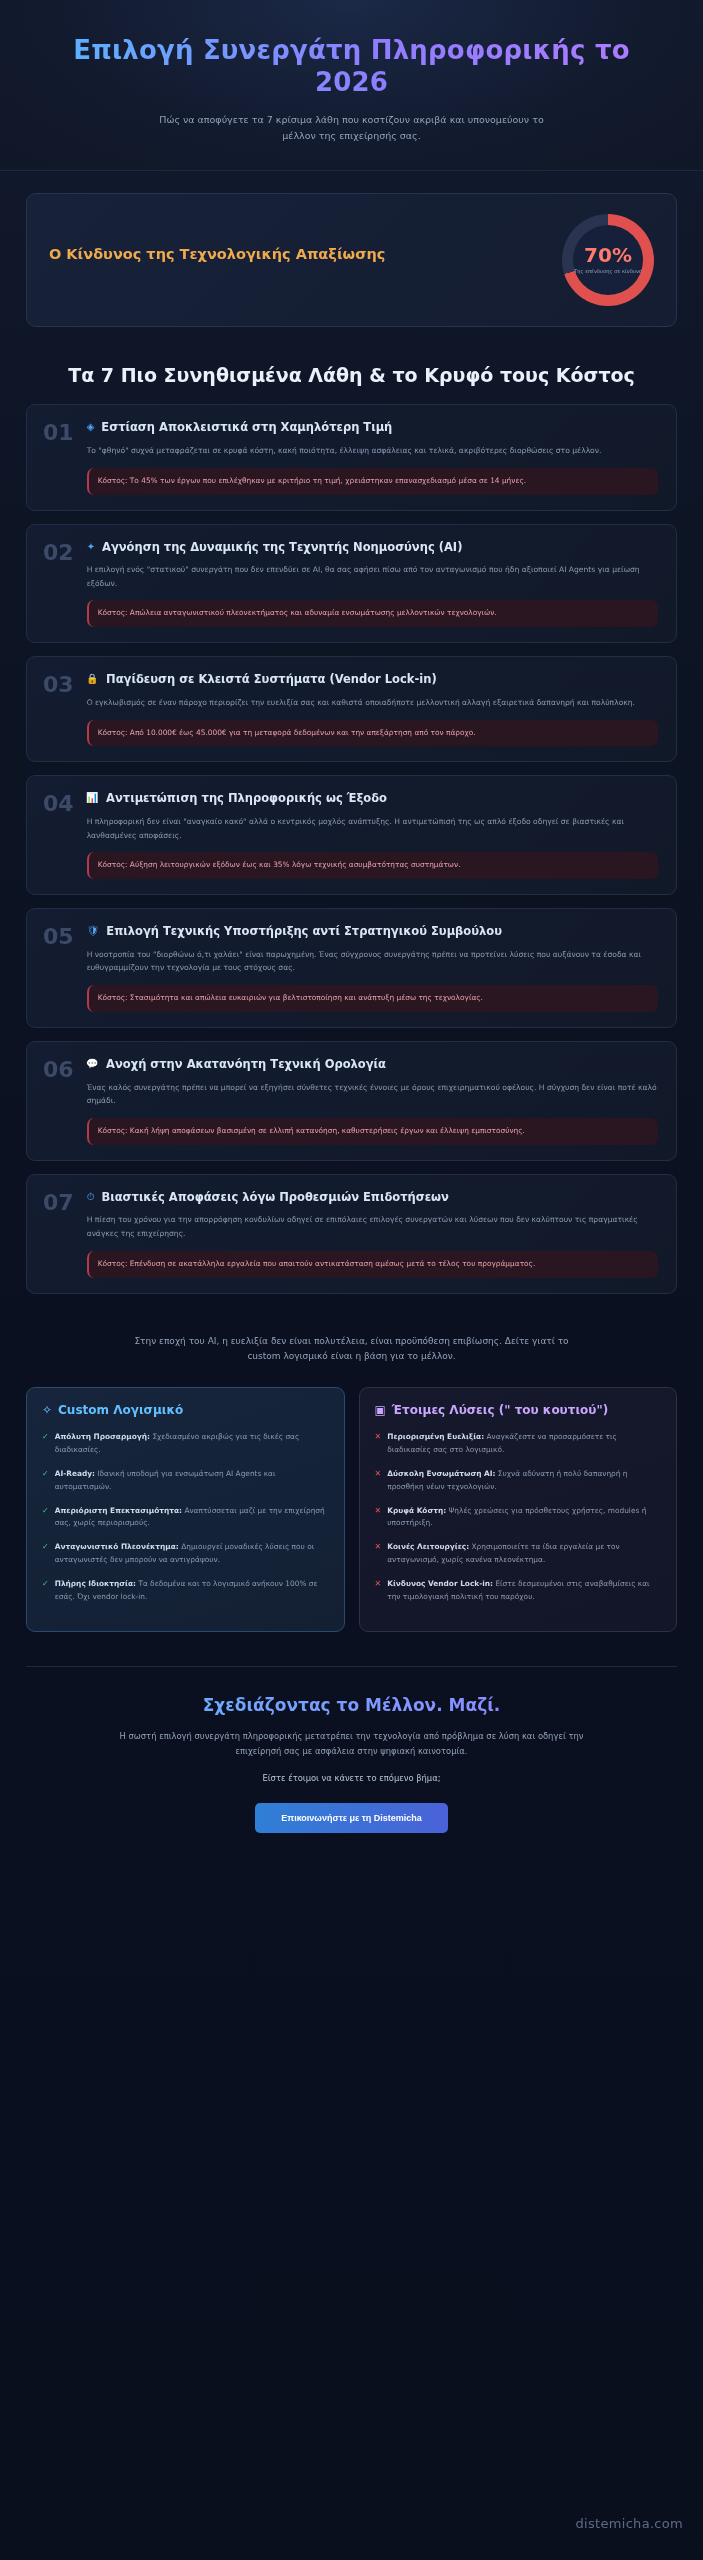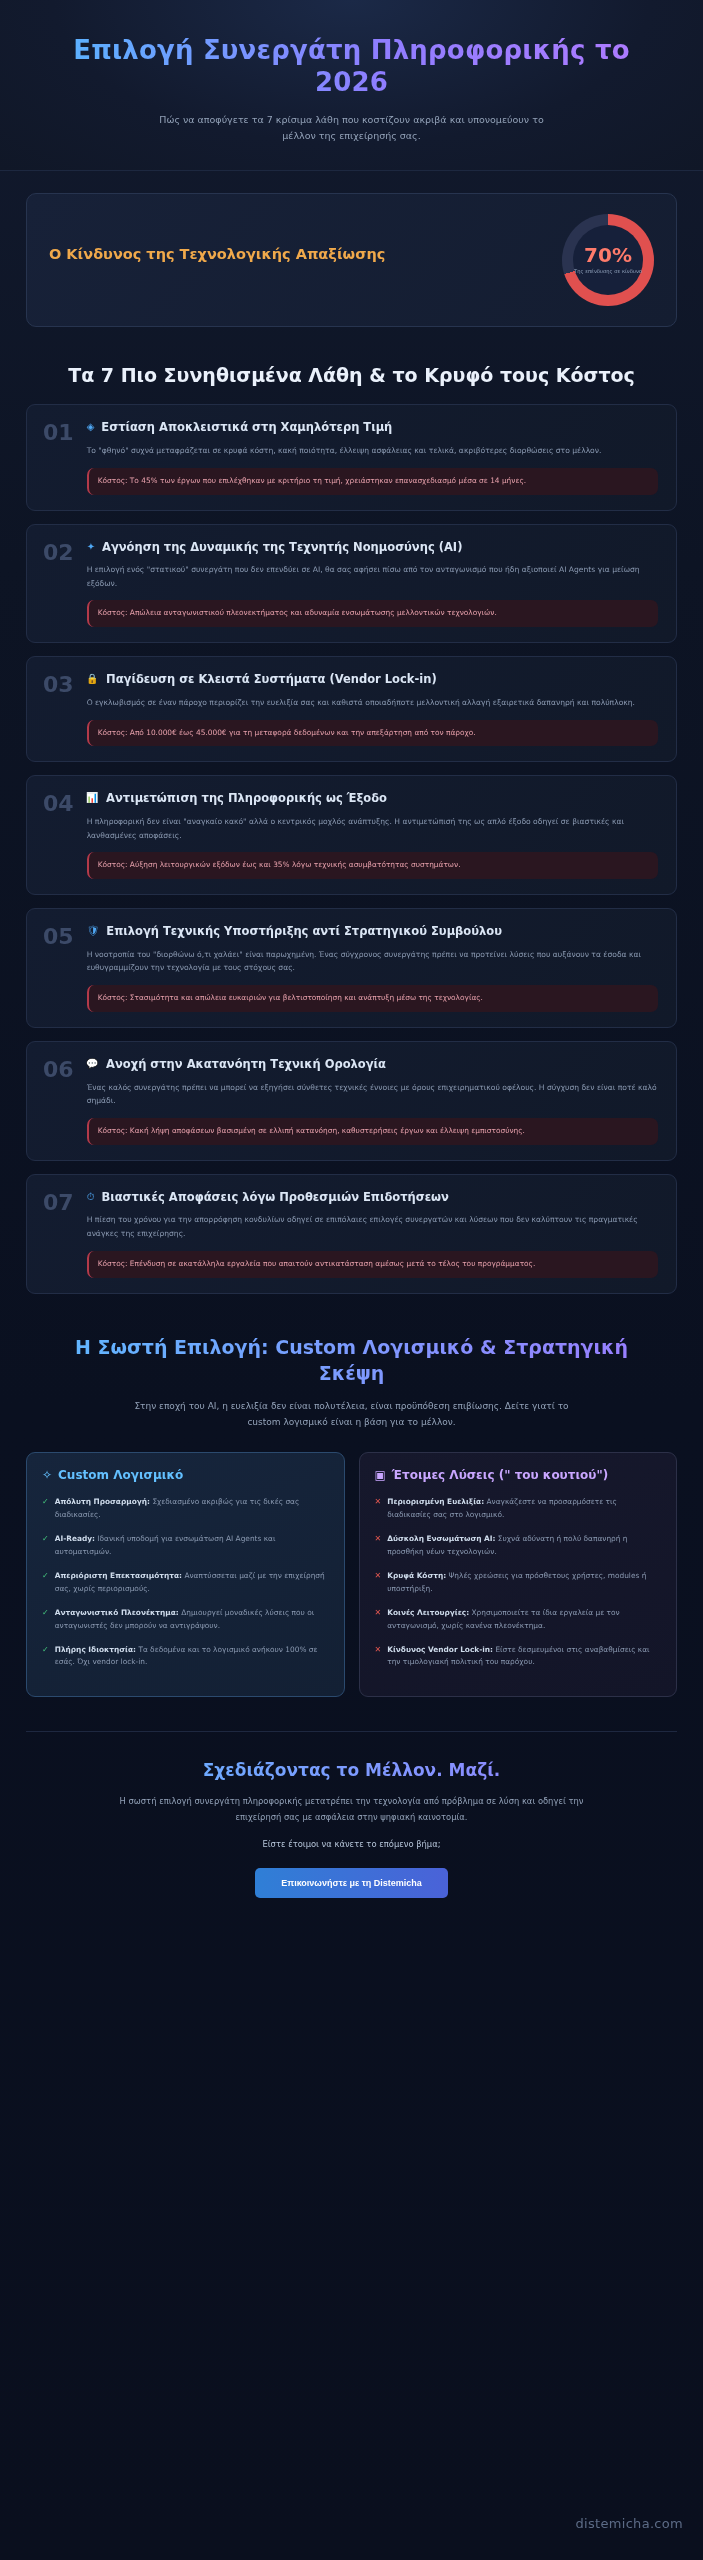--- a/index.html
+++ b/index.html
@@ -353,21 +353,20 @@
           <span class="card-title">Βιαστικές Αποφάσεις λόγω Προθεσμιών Επιδοτήσεων</span>
         </div>
         <div class="card-desc">Η πίεση του χρόνου για την απορρόφηση κονδυλίων οδηγεί σε επιπόλαιες επιλογές συνεργατών και λύσεων που δεν καλύπτουν τις πραγματικές ανάγκες της επιχείρησης.</div>
         <div class="cost">Κόστος: Επένδυση σε ακατάλληλα εργαλεία που απαιτούν αντικατάσταση αμέσως μετά το τέλος του προγράμματος.</div>
       </div>
     </div>
 
   </div>
 
   <div class="sol-head">
-    <h2>Η Σωστή Επιλογή: Custom Λογισμικό &amp; Στρατηγική Σκέψη</h2>
     <p>Στην εποχή του AI, η ευελιξία δεν είναι πολυτέλεια, είναι προϋπόθεση επιβίωσης. Δείτε γιατί το custom λογισμικό είναι η βάση για το μέλλον.</p>
   </div>
 
   <div class="compare">
 
     <div class="col good">
       <div class="col-title">
         <span>✧</span>
         <span>Custom Λογισμικό</span>
       </div>

